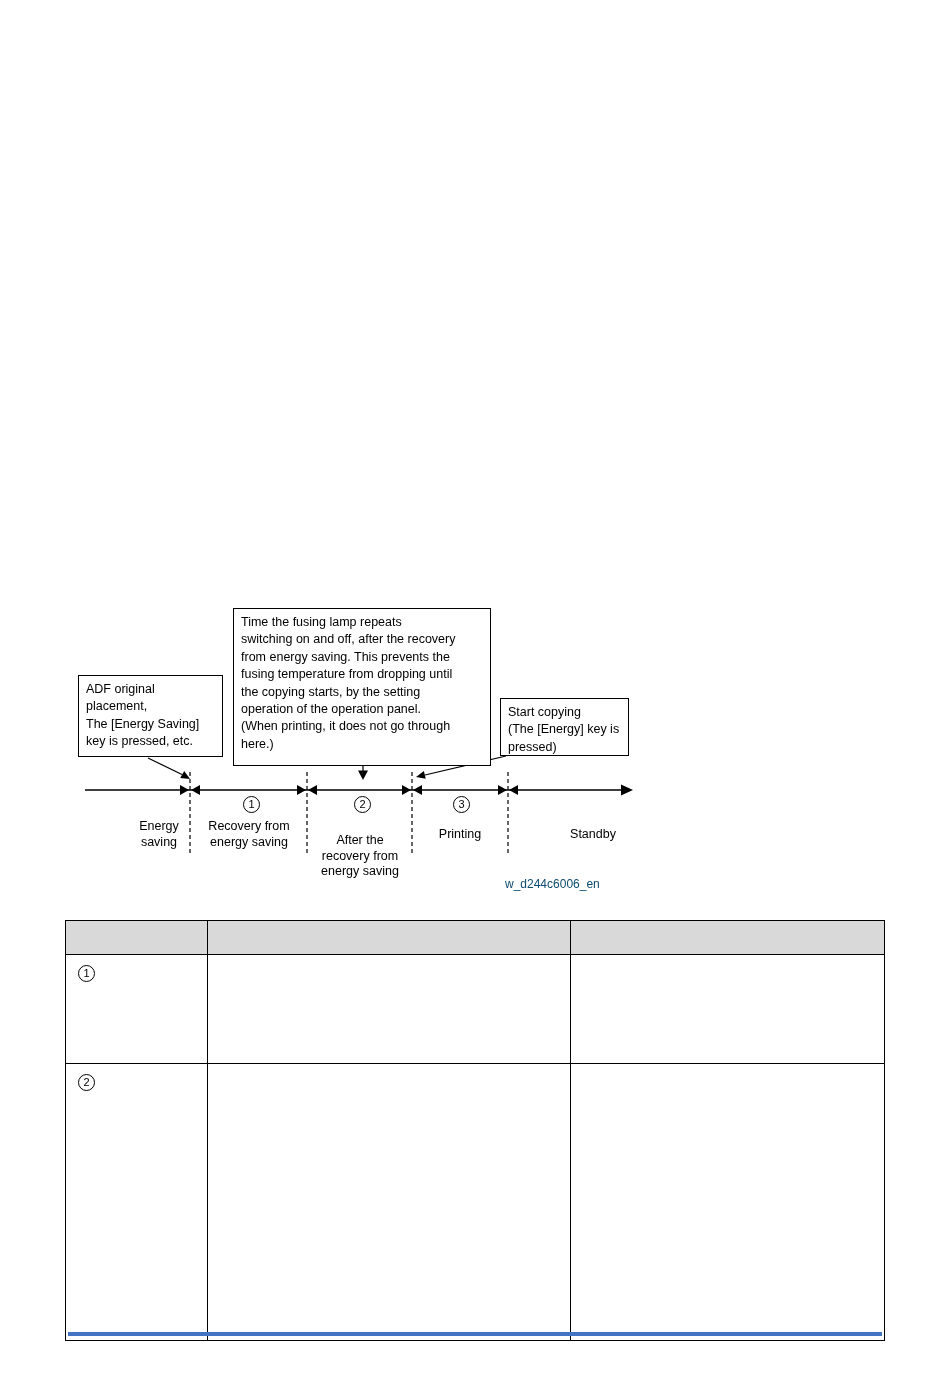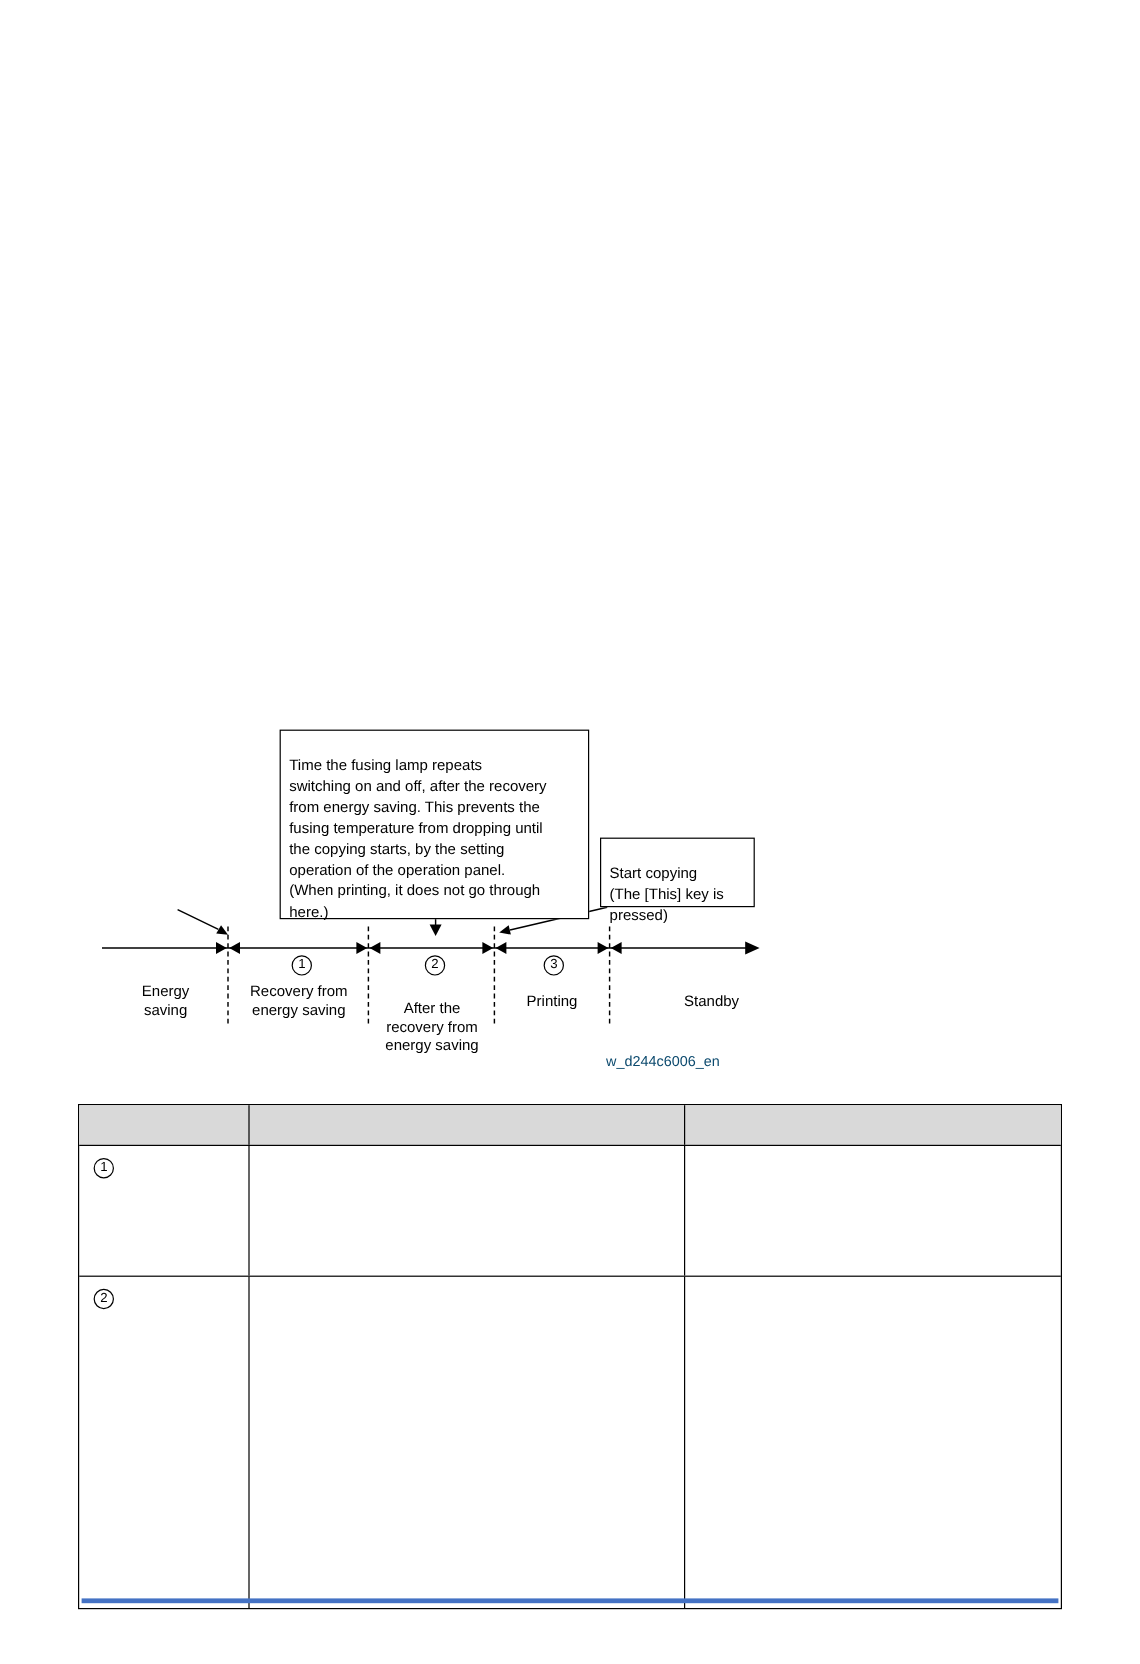--- a/index.html
+++ b/index.html
@@ -3,31 +3,31 @@
 <meta charset="utf-8">
 <style>
   html,body{margin:0;padding:0;background:#ffffff;}
   .page{
     position:relative;width:950px;height:1387px;background:#ffffff;overflow:hidden;
     font-family:"Liberation Sans",sans-serif;color:#000;
   }
   .overlay{position:absolute;left:0;top:0;width:950px;height:1387px;pointer-events:none;}
   .box{
     position:absolute;border:1px solid #000;background:#fff;
-    font-size:12.5px;line-height:17.4px;padding:21px 7px;
+    font-size:12.5px;line-height:17.4px;padding:5px 7px;
     white-space:pre-line;box-sizing:border-box;
   }
   .main-callout{left:233px;top:608px;width:258px;height:158px;}
   .left-callout{left:78px;top:675px;width:145px;height:82px;}
   .right-callout{left:500px;top:698px;width:129px;height:58px;}
   .tlabel{
     position:absolute;font-size:12.5px;line-height:15.5px;text-align:center;
     white-space:pre-line;
   }
-  .lbl-energy{left:98px;top:819px;width:80px;}
+  .lbl-energy{left:119px;top:819px;width:80px;}
   .lbl-recovery{left:193px;top:819px;width:112px;}
   .lbl-after{left:307px;top:833px;width:106px;}
   .lbl-printing{left:424px;top:827px;width:72px;}
   .lbl-standby{left:553px;top:827px;width:80px;}
   .circ{
     display:inline-flex;align-items:center;justify-content:center;
     width:17px;height:17px;border:1px solid #000;border-radius:50%;
     font-size:11px;line-height:1;background:#fff;box-sizing:border-box;
   }
   .circ.abs{position:absolute;}
@@ -84,22 +84,26 @@
   </svg>
 
   <div class="box main-callout">Time the fusing lamp repeats
 switching on and off, after the recovery
 from energy saving. This prevents the
 fusing temperature from dropping until
 the copying starts, by the setting
 operation of the operation panel.
 (When printing, it does not go through
 here.)</div>
+  <div class="box left-callout">ADF original
+placement,
+The [Energy Saving]
+key is pressed, etc.</div>
   <div class="box right-callout">Start copying
-(The [This] key is
+(The [Energy] key is
 pressed)</div>
 
   <span class="circ abs m1">1</span>
   <span class="circ abs m2">2</span>
   <span class="circ abs m3">3</span>
 
   <div class="tlabel lbl-energy">Energy
 saving</div>
   <div class="tlabel lbl-recovery">Recovery from
 energy saving</div>

